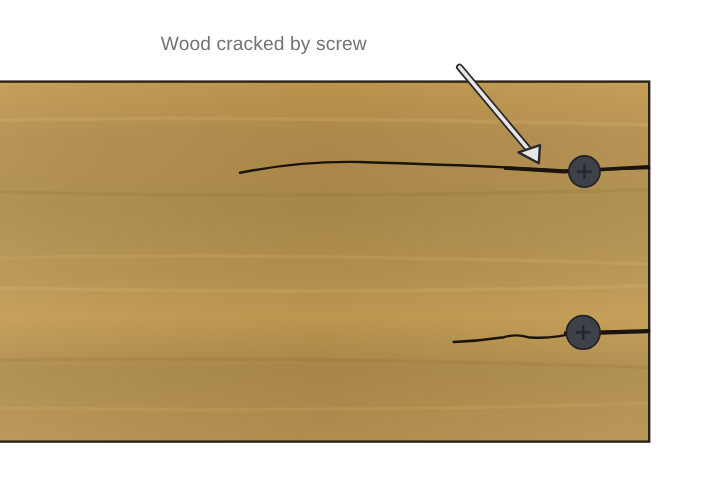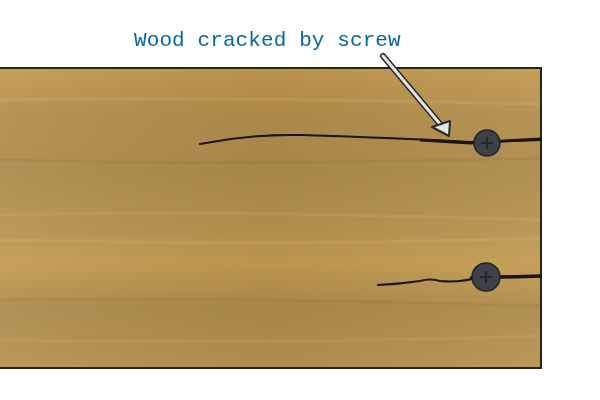--- a/index.html
+++ b/index.html
@@ -1,17 +1,17 @@
 <!DOCTYPE html>
 <html><head>
 <meta charset="utf-8">
 <style>
   html, body { margin:0; padding:0; background:#ffffff; }
   body { width:600px; height:400px; position:relative; overflow:hidden; font-family:"Liberation Sans", sans-serif; }
-  .label { position:absolute; left:134px; top:29px; font-size:21px; color:#0369a1; white-space:nowrap; letter-spacing:0.1px;font-family:Liberation Mono, monospace; }
+  .label { position:absolute; left:134px; top:29px; font-size:16px; color:#737373; white-space:nowrap; letter-spacing:0.1px; }
   svg { position:absolute; left:0; top:0; }
 </style>
 </head>
 <body>
 
 <div class="label">Wood cracked by screw</div>
 
 <svg width="600" height="400" viewBox="0 0 600 400">
   <defs>
     <linearGradient id="wood" x1="0" y1="0" x2="0" y2="1">

